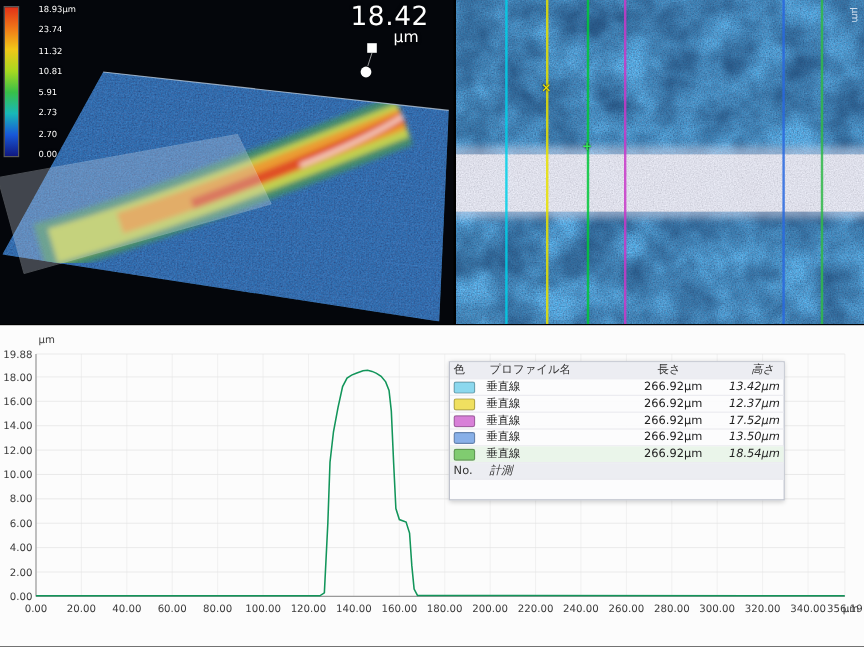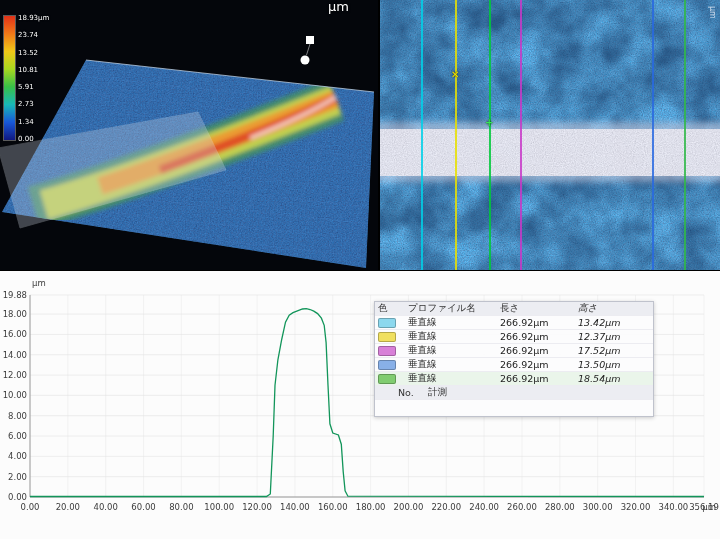--- a/index.html
+++ b/index.html
@@ -1,21 +1,21 @@
 <!DOCTYPE html>
 <html><head>
 <meta charset="utf-8">
 <style>
   html,body{margin:0;padding:0;background:#000;}
   #app{position:relative;width:720px;height:539px;background:#000;overflow:hidden;
        font-family:"DejaVu Sans",sans-serif;}
 
   
   #panel-3d{position:absolute;left:0;top:0;width:378px;height:270px;background:#04060b;overflow:hidden;}
-  #color-scale{position:absolute;left:3px;top:5px;display:flex;gap:2px;z-index:3;margin-top:10px;}
+  #color-scale{position:absolute;left:3px;top:5px;display:flex;gap:16px;z-index:3;}
   #scale-bar{width:11px;height:124px;border:1px solid #5a5a5a;}
   #scale-ticks{display:flex;flex-direction:column;justify-content:space-between;height:128px;
                font-size:7px;line-height:1;color:#fff;text-shadow:0 0 2px #000;}
   #height-marker{position:absolute;left:292px;top:2px;z-index:3;text-align:center;color:#fff;}
   #hm-value{font-size:22px;letter-spacing:.5px;text-shadow:0 0 3px #000;}
   #hm-unit{font-size:13px;margin:-3px 0 0 36px;text-align:left;text-shadow:0 0 3px #000;}
 
   
   #panel-2d{position:absolute;left:380px;top:0;width:340px;height:270px;background:#0a1d45;overflow:hidden;}
   #measure-lines{position:absolute;left:0;top:0;width:340px;height:270px;z-index:2;}
@@ -31,24 +31,24 @@
 
   
   #overlay-table{position:absolute;left:374px;top:30px;width:278px;z-index:4;
                  background:rgba(252,252,253,.94);border:1px solid #bfc2cc;
                  box-shadow:0 1px 4px rgba(0,0,0,.2);font-size:9.5px;color:#222;}
   .trow{display:flex;align-items:center;height:13px;padding:0 3px;border-bottom:1px solid #ececf1;}
   .thead,.thead2{background:#ecedf2;color:#333;}
   .hl{background:#eaf5ea;}
   .c1{width:30px;display:flex;align-items:center;}
   .c2{width:92px;}
-  .c3{width:78px;}
+  .c3{width:78px;margin-left:48px;}
   .c4{flex:1;font-style:italic;}
-  .r1{width:30px;margin-left:20px;}
-  .r2{width:120px;}
+  .r1{width:30px;}
+  .r2{width:120px;font-style:italic;}
   .r3{flex:1;}
   .swatch{display:inline-block;width:16px;height:8px;border-radius:2px;border:1px solid rgba(0,0,0,.25);}
   #result-empty{height:16px;}
 </style>
 </head>
 <body>
 
 <div id="app">
 
   <section id="panel-3d">
@@ -87,30 +87,31 @@
       <line x1="310" y1="44" x2="306.5" y2="55" stroke="#fff" stroke-width="0.7" opacity="0.7"></line>
       <rect x="306" y="36" width="8" height="8" fill="#fff"></rect>
       <circle cx="305" cy="60" r="4.5" fill="#fff"></circle>
     </svg>
 
     <div id="color-scale">
       <div id="scale-bar" style="background: linear-gradient(rgb(226, 49, 24), rgb(240, 120, 24), rgb(240, 200, 24), rgb(168, 216, 32), rgb(56, 192, 72), rgb(24, 184, 184), rgb(24, 88, 216), rgb(16, 24, 128));"></div>
       <div id="scale-ticks">
           <div>18.93µm</div>
           <div>23.74</div>
-          <div>13.52</div>
+          <div>11.32</div>
           <div>10.81</div>
           <div>5.91</div>
           <div>2.73</div>
-          <div>1.34</div>
+          <div>2.70</div>
           <div>0.00</div>
         </div>
     </div>
 
     <div id="height-marker">
+      <div id="hm-value">18.42</div>
       <div id="hm-unit">µm</div>
     </div>
   </section>
 
   <section id="panel-2d">
     <svg width="340" height="270" viewBox="0 0 340 270">
       <defs>
         <filter id="noise2d" x="0%" y="0%" width="100%" height="100%">
           <feTurbulence type="fractalNoise" baseFrequency="0.85" numOctaves="2" seed="5"></feTurbulence>
           <feColorMatrix type="matrix" values="0.15 0 0 0 0.02  0.25 0.35 0 0 0.07  0.35 0.6 0 0 0.22  0 0 0 0 1"></feColorMatrix>

